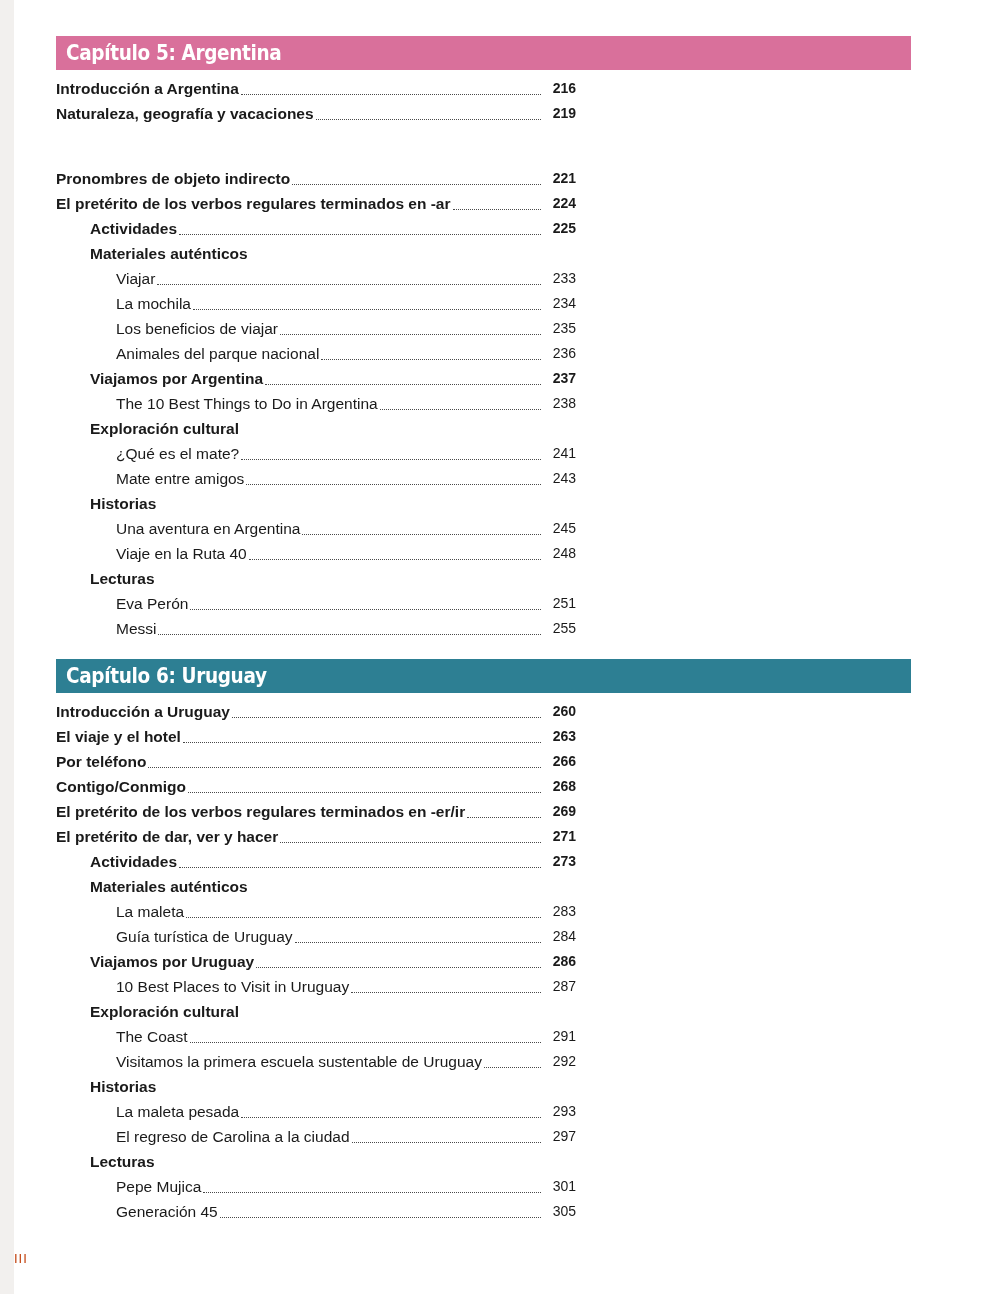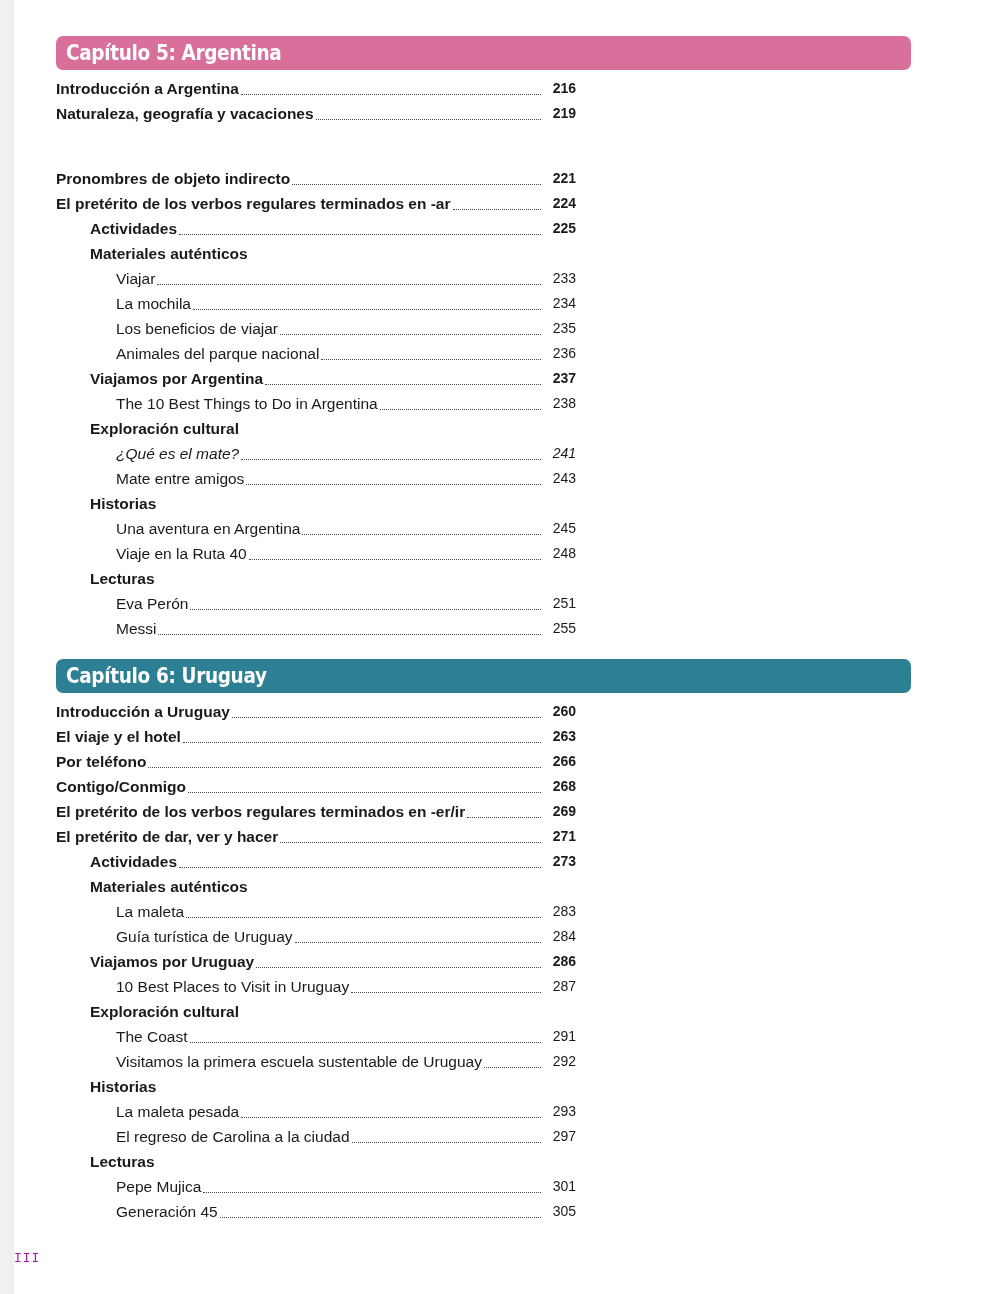--- a/index.html
+++ b/index.html
@@ -39,21 +39,20 @@
   .chapter {
     margin-bottom: 18px;
   }
   .chapter-header {
     height: 34px;
     display: flex;
     align-items: center;
     padding-left: 10px;
     box-sizing: border-box;
     width: 855px;
-    border-radius: 7px;
   }
   .chapter-header .title {
     color: #ffffff;
     font-size: 21px;
     font-weight: bold;
     font-family: "DejaVu Sans", sans-serif;
     letter-spacing: -0.4px;
     transform: scaleX(0.88);
     transform-origin: left center;
     white-space: nowrap;
@@ -94,23 +93,23 @@
   .row-1 { width: 486px; }
   .row-2 { width: 460px; }
 
   .noleader .dots { border-bottom: none; }
 
   .footer-pagenum {
     position: absolute;
     left: 14px;
     bottom: 28px;
     font-size: 13px;
-    color: #a21caf;
+    color: #c2410c;
     letter-spacing: 1px;
-    font-family: Liberation Mono, monospace;
+    font-family: Liberation Sans, sans-serif;
   }
 </style>
 </head>
 <body>
 
 <div class="page">
   <div class="left-edge"></div>
 
   <div class="content">
 
@@ -202,21 +201,21 @@
               <span class="page-num">238</span>
             </div>
           </div>
           <div class="entry lvl1 noleader">
             <div class="entry-inner row-1" style="display: flex; align-items: flex-end;">
               <span class="label">Exploración cultural</span>
               <span class="dots"></span>
             </div>
           </div>
           <div class="entry lvl2">
-            <div class="entry-inner row-2" style="display: flex; align-items: flex-end; font-style: italic;">
+            <div class="entry-inner row-2" style="display: flex; align-items: flex-end;">
               <span class="label">¿Qué es el mate?</span>
               <span class="dots"></span>
               <span class="page-num">241</span>
             </div>
           </div>
           <div class="entry lvl2">
             <div class="entry-inner row-2" style="display: flex; align-items: flex-end;">
               <span class="label">Mate entre amigos</span>
               <span class="dots"></span>
               <span class="page-num">243</span>

